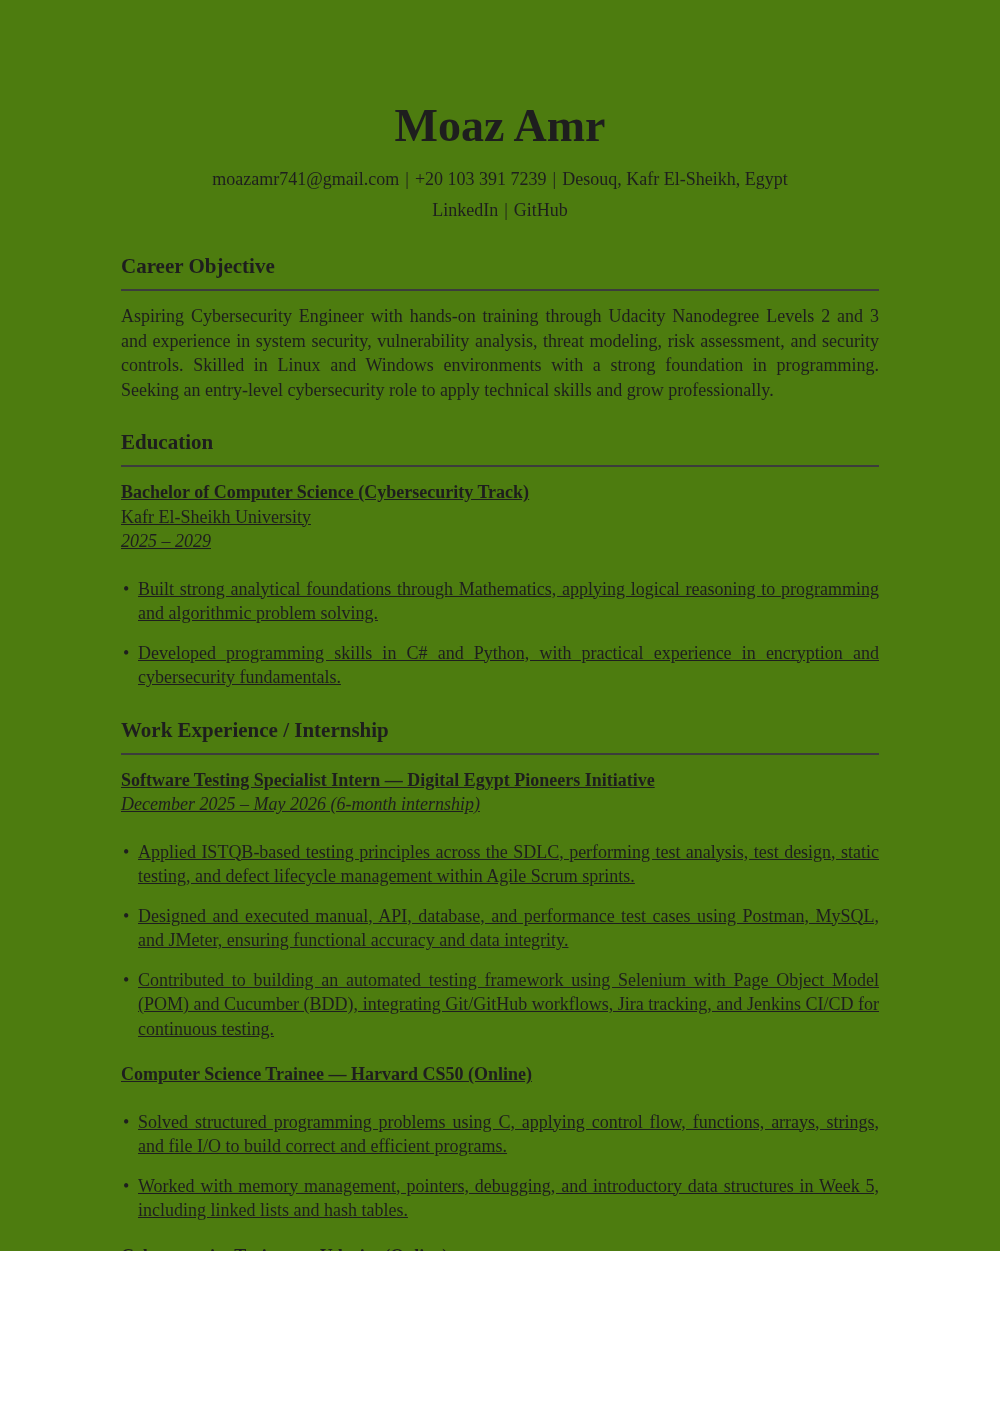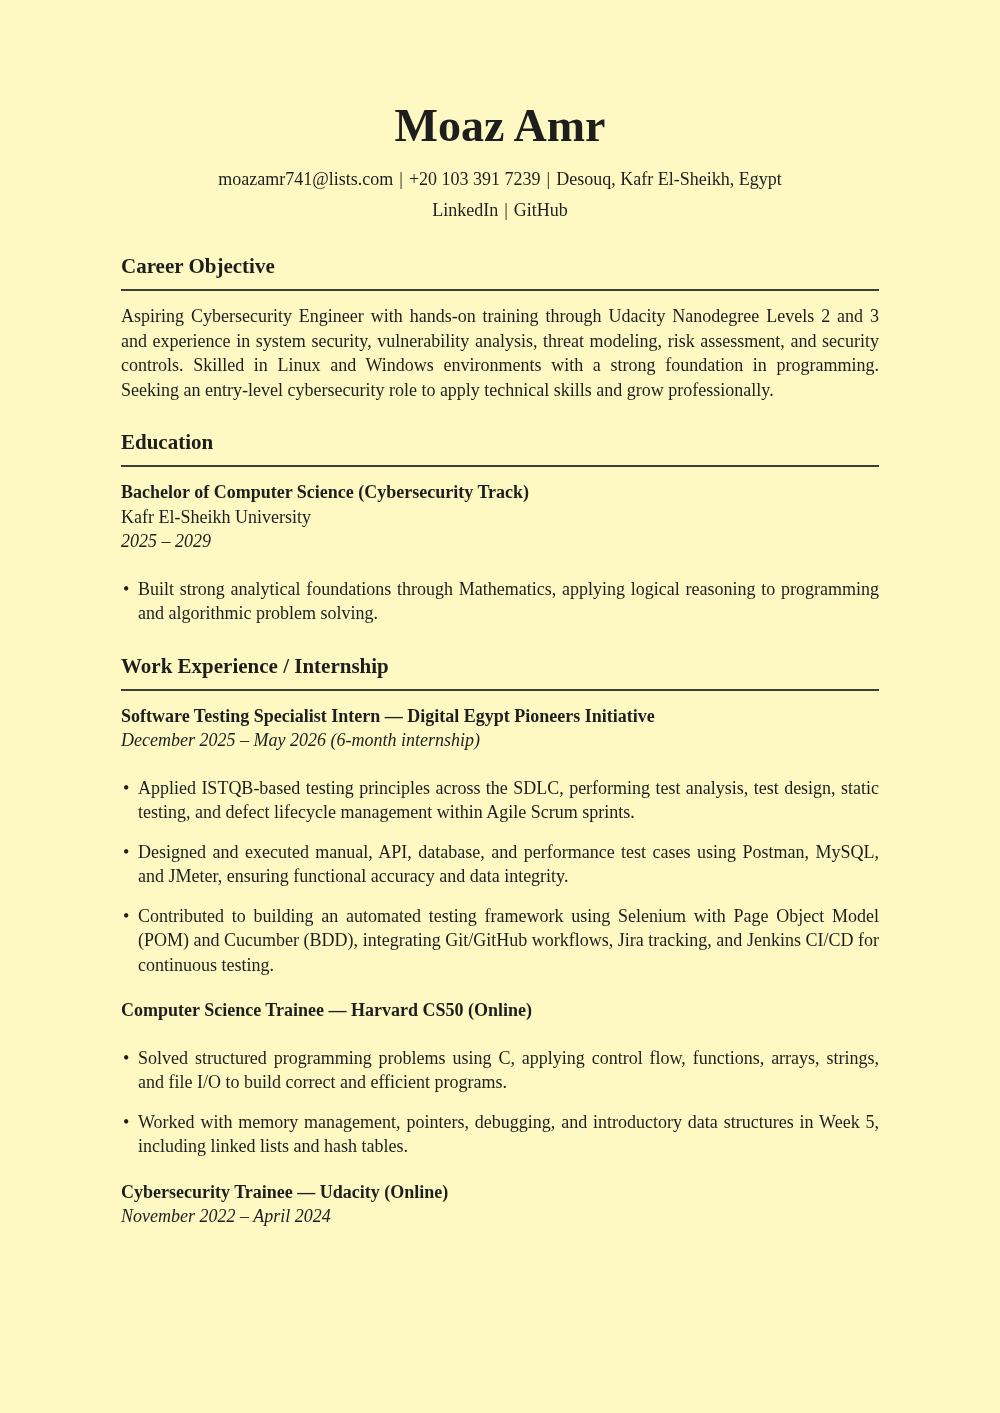--- a/index.html
+++ b/index.html
@@ -1,21 +1,21 @@
 <!DOCTYPE html>
 <html><head>
 <meta charset="utf-8">
 <style>
   html, body { margin: 0; padding: 0; background: #ffffff; }
   .page {
     position: relative;
     width: 1000px;
-    height: 1413px;
+    height: 1251px;
     box-sizing: border-box;
-    background: #fef9c3;
+    background: #4d7c0f;
     padding: 100px 121px 40px 121px;
     font-family: "Liberation Serif", "DejaVu Serif", serif;
     color: #1e1e1e;
     font-size: 18px;
     line-height: 24.5px;
     overflow: hidden;
   }
   .name {
     margin: 0 0 12px 0;
     font-size: 46px;
@@ -32,21 +32,21 @@
   .section { margin-top: 27px; }
   .section-heading {
     margin: 16px 0 13px 0;
     font-size: 21px;
     line-height: 26px;
     font-weight: bold;
     padding-bottom: 10px;
     border-bottom: 2px solid #3c3c3c;
   }
   .objective { margin: 0; text-align: justify; }
-  .entry { margin-top: 0; }
+  .entry { margin-top: 0; text-decoration: underline; }
   .entry + .entry { margin-top: 21px; }
   .entry-title { font-weight: bold; }
   .entry-dates { font-style: italic; }
   ul.bullets {
     list-style: none;
     margin: 23px 0 0 0;
     padding: 0;
   }
   ul.bullets li {
     position: relative;
@@ -62,40 +62,41 @@
   .link { color: inherit; text-decoration: none; cursor: pointer; }
 </style>
 </head>
 <body>
 
 <div class="page">
 
   <div>
     <h1 class="name">Moaz Amr</h1>
     <div class="contact-line">
-      <span>moazamr741@lists.com</span><span class="sep">|</span><span>+20 103 391 7239</span><span class="sep">|</span><span>Desouq, Kafr El-Sheikh, Egypt</span>
+      <span>moazamr741@gmail.com</span><span class="sep">|</span><span>+20 103 391 7239</span><span class="sep">|</span><span>Desouq, Kafr El-Sheikh, Egypt</span>
     </div>
     <div class="contact-line">
       <span class="link">LinkedIn</span><span class="sep">|</span><span class="link">GitHub</span>
     </div>
   </div>
 
   <div class="section">
     <h2 class="section-heading">Career Objective</h2>
     <p class="objective">Aspiring Cybersecurity Engineer with hands-on training through Udacity Nanodegree Levels 2 and 3 and experience in system security, vulnerability analysis, threat modeling, risk assessment, and security controls.  Skilled in Linux and Windows environments with a strong foundation in programming.  Seeking an entry-level cybersecurity role to apply technical skills and grow professionally.</p>
   </div>
 
   <div class="section">
     <h2 class="section-heading">Education</h2>
     <div class="entry">
       <div class="entry-title">Bachelor of Computer Science (Cybersecurity Track)</div>
       <div>Kafr El-Sheikh University</div>
       <div class="entry-dates">2025 – 2029</div>
       <ul class="bullets">
         <li>Built strong analytical foundations through Mathematics, applying logical reasoning to programming and algorithmic problem solving.</li>
+        <li>Developed programming skills in C# and Python, with practical experience in encryption and cybersecurity fundamentals.</li>
       </ul>
     </div>
   </div>
 
   <div class="section">
     <h2 class="section-heading">Work Experience / Internship</h2>
 
     <div class="entry">
       <div class="entry-title">Software Testing Specialist Intern — Digital Egypt Pioneers Initiative</div>
       <div class="entry-dates">December 2025 – May 2026 (6-month internship)</div>

